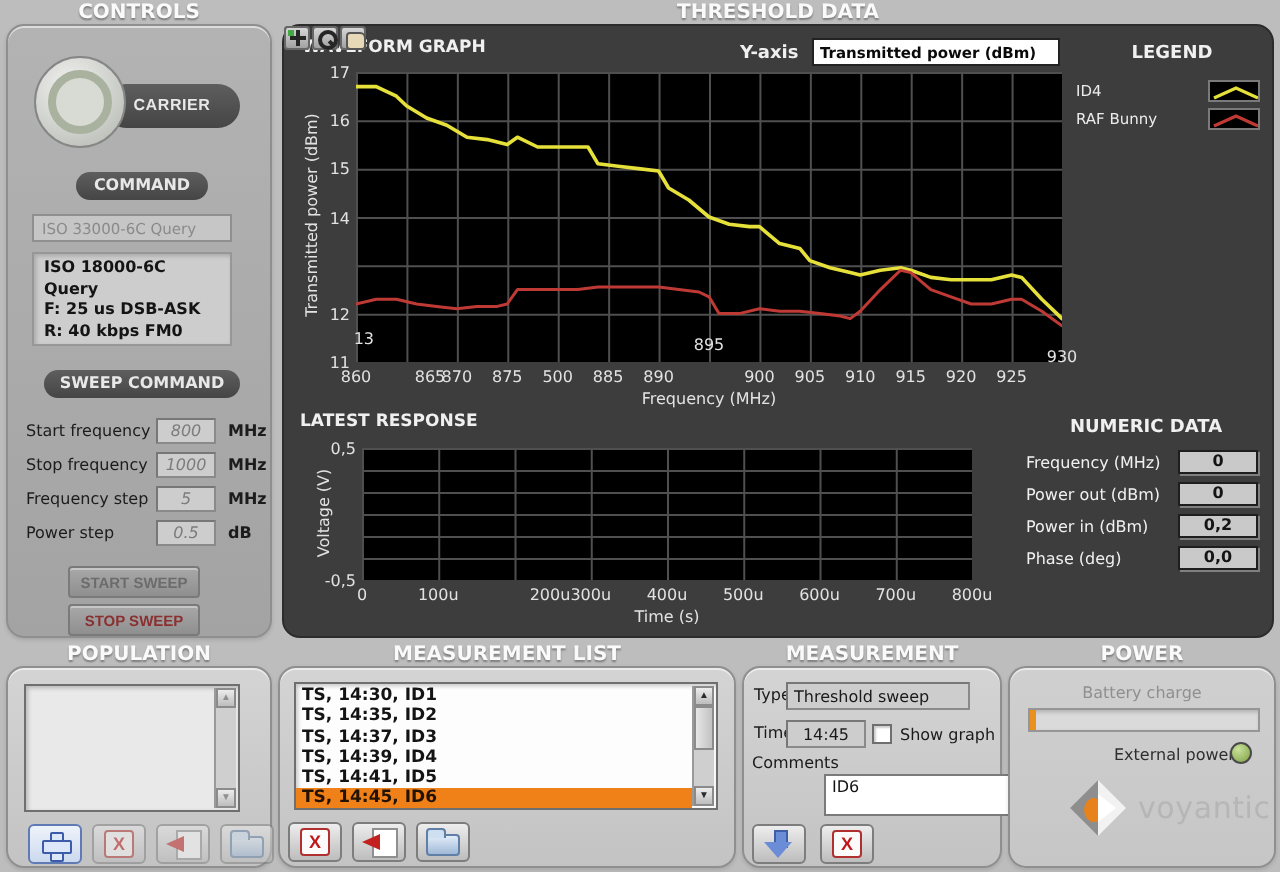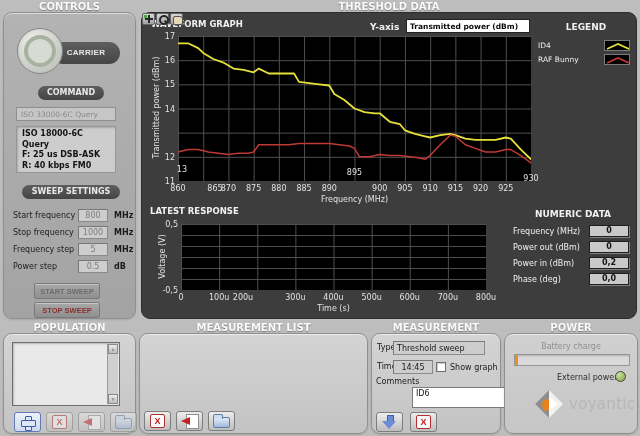--- a/index.html
+++ b/index.html
@@ -41,21 +41,21 @@
     border:1px solid #8f8f8f; color:#8a8a8a; font-size:7.5px; padding:2px 4px; white-space:nowrap; overflow:hidden; }
   #command-info { left:12px; top:113px; width:100px; height:47px; background:#cdcdcd;
     border:1px solid #979797; box-shadow:inset 1px 1px 2px rgba(0,0,0,.18);
     font-size:8px; font-weight:bold; color:#141414; line-height:10.5px;
     padding:2px 5px; white-space:pre-line; }
   #sweep-fields { left:9px; top:196px; width:120px; }
   .sweep-row { position:relative; height:17px; }
   .sweep-label { position:absolute; left:0; top:2px; font-size:8px; color:#1c1c1c; }
   .sweep-value { position:absolute; left:65px; top:0; width:30px; height:13px; background:#cdcdcd;
     border:1px solid #8a8a8a; border-top-color:#777; border-left-color:#777;
-    color:#7c7c7c; font-size:8px; text-align:center; line-height:11px; }
+    color:#7c7c7c; font-size:8px; text-align:center; line-height:11px;font-style:italic; }
   .sweep-unit { position:absolute; left:101px; top:2px; font-size:8px; font-weight:bold; color:#1c1c1c; }
   .gray-btn { position:absolute; background:linear-gradient(#a8a8a8,#8f8f8f);
     border:1px solid #7a7a7a; border-radius:2px; box-shadow:inset 0 1px 0 #c6c6c6;
     font-size:7.5px; font-weight:bold; text-align:center; }
   #start-sweep { left:30px; top:270px; width:66px; height:16px; color:#6c6c6c; }
   #stop-sweep { left:30px; top:289px; width:66px; height:16px; color:#8a3030; }
 
   
   .dk-label { position:absolute; color:#f0f0f0; font-size:8.5px; font-weight:bold; }
   #wf-title { left:9px; top:6px; }
@@ -173,21 +173,21 @@
   <button class="pill" id="carrier-pill">CARRIER</button>
   <div class="abs" id="carrier-round">
     <div id="carrier-ring"></div>
   </div>
   <div class="pill" id="command-pill">COMMAND</div>
   <div class="abs" id="command-select">ISO 33000-6C Query</div>
   <div class="abs" id="command-info">ISO 18000-6C
 Query
 F: 25 us DSB-ASK
 R: 40 kbps FM0</div>
-  <div class="pill" id="sweep-pill">SWEEP SETTINGS</div>
+  <div class="pill" id="sweep-pill">SWEEP COMMAND</div>
   <div class="abs" id="sweep-fields">
       <div class="sweep-row">
         <span class="sweep-label">Start frequency</span>
         <span class="sweep-value">800</span>
         <span class="sweep-unit">MHz</span>
       </div>
       <div class="sweep-row">
         <span class="sweep-label">Stop frequency</span>
         <span class="sweep-value">1000</span>
         <span class="sweep-unit">MHz</span>
@@ -300,41 +300,41 @@
       </div>
       <div class="num-row">
         <span class="num-label">Phase (deg)</span>
         <span class="num-field">0,0</span>
       </div>
     </div>
 <span class="tick" style="left: 24px; top: 171px;">860</span>
     <span class="tick" style="left: 61px; top: 171px; text-align: center;">865</span>
     <span class="tick" style="left: 74.4286px; top: 171px;">870</span>
     <span class="tick" style="left: 99.6429px; top: 171px;">875</span>
-    <span class="tick" style="left: 124.857px; top: 171px;">880</span>
+    <span class="tick" style="left: 124.857px; top: 171px;">500</span>
     <span class="tick" style="left: 150.071px; top: 171px;">885</span>
     <span class="tick" style="left: 175.286px; top: 171px;">890</span>
     <span class="tick" style="left: 200.5px; top: 155px;">895</span>
     <span class="tick" style="left: 225.714px; top: 171px;">900</span>
     <span class="tick" style="left: 250.929px; top: 171px;">905</span>
     <span class="tick" style="left: 276.143px; top: 171px;">910</span>
     <span class="tick" style="left: 301.357px; top: 171px;">915</span>
     <span class="tick" style="left: 326.571px; top: 171px;">920</span>
     <span class="tick" style="left: 351.786px; top: 171px;">925</span>
     <span class="tick" style="left: 377px; top: 161px;">930</span>
     <span class="tick ytick" style="left: 9px; top: 19px;">17</span>
     <span class="tick ytick" style="left: 9px; top: 43.1667px;">16</span>
     <span class="tick ytick" style="left: 9px; top: 67.3333px;">15</span>
     <span class="tick ytick" style="left: 9px; top: 91.5px;">14</span>
     <span class="tick ytick" style="left: 21px; top: 115.667px; margin-top: 36px;">13</span>
     <span class="tick ytick" style="left: 9px; top: 139.833px;">12</span>
     <span class="tick ytick" style="left: 9px; top: 164px;">11</span>
     <span class="tick" style="left: 27px; top: 280px;">0</span>
     <span class="tick" style="left: 65.125px; top: 280px;">100u</span>
-    <span class="tick" style="left: 89px; top: 280px;">200u</span>
+    <span class="tick" style="left: 121px; top: 280px;">200u</span>
     <span class="tick" style="left: 141.375px; top: 280px;">300u</span>
     <span class="tick" style="left: 179.5px; top: 280px;">400u</span>
     <span class="tick" style="left: 217.625px; top: 280px;">500u</span>
     <span class="tick" style="left: 255.75px; top: 280px;">600u</span>
     <span class="tick" style="left: 293.875px; top: 280px;">700u</span>
     <span class="tick" style="left: 332px; top: 280px;">800u</span>
     <span class="tick ytick" style="left: 12px; top: 207px;">0,5</span>
     <span class="tick ytick" style="left: 12px; top: 273px;">-0,5</span>
   </div>
 
@@ -360,20 +360,35 @@
       <button class="tool-btn disabled">
         <span class="ic-import"></span>
       </button>
       <button class="tool-btn disabled">
         <span class="ic-folder"></span>
       </button>
     </div>
 </div>
 
 <div class="panel" id="mlist-panel">
+  <div class="listbox" id="mlist-box">
+    <div id="mlist-rows">
+        <div class="mrow">TS, 14:30, ID1</div>
+        <div class="mrow">TS, 14:35, ID2</div>
+        <div class="mrow">TS, 14:37, ID3</div>
+        <div class="mrow">TS, 14:39, ID4</div>
+        <div class="mrow">TS, 14:41, ID5</div>
+        <div class="mrow selected" style="background: rgb(240, 128, 24);">TS, 14:45, ID6</div>
+      </div>
+    <div class="sbar">
+      <button class="sbtn up">▲</button>
+      <div class="sthumb"></div>
+      <button class="sbtn dn">▼</button>
+    </div>
+  </div>
   <div class="btn-row" id="mlist-buttons" style="left:4px;top:77px">
       <button class="tool-btn">
         <span class="ic-x"></span>
       </button>
       <button class="tool-btn">
         <span class="ic-import"></span>
       </button>
       <button class="tool-btn">
         <span class="ic-folder"></span>
       </button>

